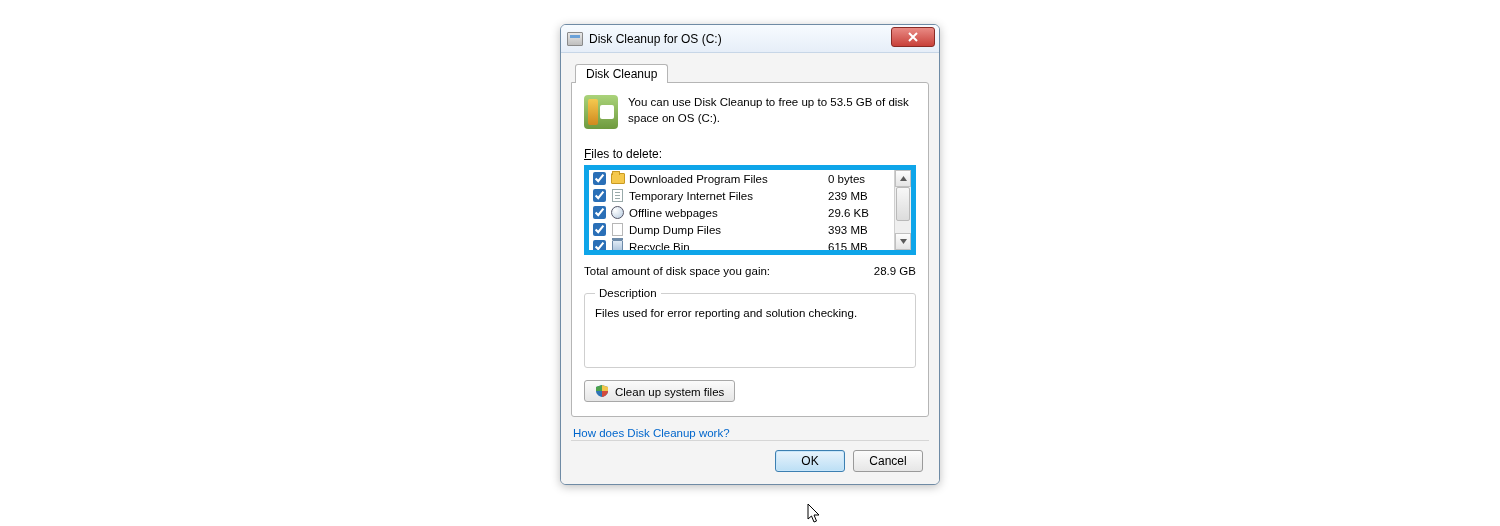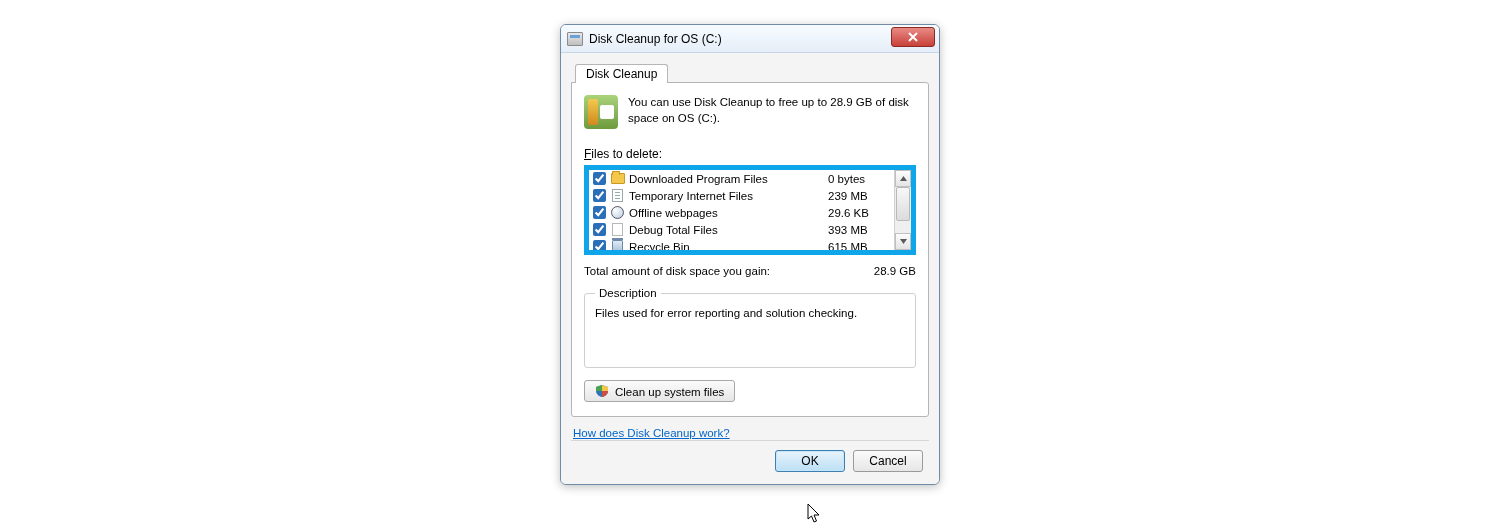--- a/index.html
+++ b/index.html
@@ -159,21 +159,20 @@
     cursor:pointer;
   }
   .shield{
     width:14px; height:14px;
     display:inline-block;
   }
   .helplink{
     display:inline-block;
     margin:10px 12px 0 2px;
     color:#0066cc;
-    text-decoration:underline;
     font-size:11.5px;
     cursor:pointer;
   }
   .footer{
     border-top:1px solid #d6d6d6;
     padding:9px 6px 2px 6px;
     display:flex; justify-content:flex-end; gap:8px;
     background:#f4f4f4;
   }
   .btn{
@@ -223,21 +222,21 @@
   <div class="client">
 
     <div class="tabstrip">
       <div class="tab">Disk Cleanup</div>
     </div>
 
     <div class="tabpanel">
 
       <div class="intro">
         <div class="intro-icon"></div>
-        <div class="intro-text">You can use Disk Cleanup to free up to 28.9 GB of disk space on OS (C:).</div>
+        <div class="intro-text">You can use Disk Cleanup to free up to 53.5 GB of disk space on OS (C:).</div>
       </div>
 
       <div class="section-label">
         <span class="ul">F</span><span>iles to delete:</span>
       </div>
 
       <div class="listbox">
         <div class="list-rows">
 
           <div class="row">
@@ -265,21 +264,21 @@
               </span>
             <span class="name">Offline webpages</span>
             <span class="size">29.6 KB</span>
           </div>
 
           <div class="row">
             <input type="checkbox" checked="" style="">
             <span class="ficon">
                 <span class="ic-blank"></span>
               </span>
-            <span class="name">Debug Total Files</span>
+            <span class="name">Dump Dump Files</span>
             <span class="size">393 MB</span>
           </div>
 
           <div class="row">
             <input type="checkbox" checked="" style="">
             <span class="ficon">
                 <span class="ic-bin"></span>
               </span>
             <span class="name">Recycle Bin</span>
             <span class="size">615 MB</span>

